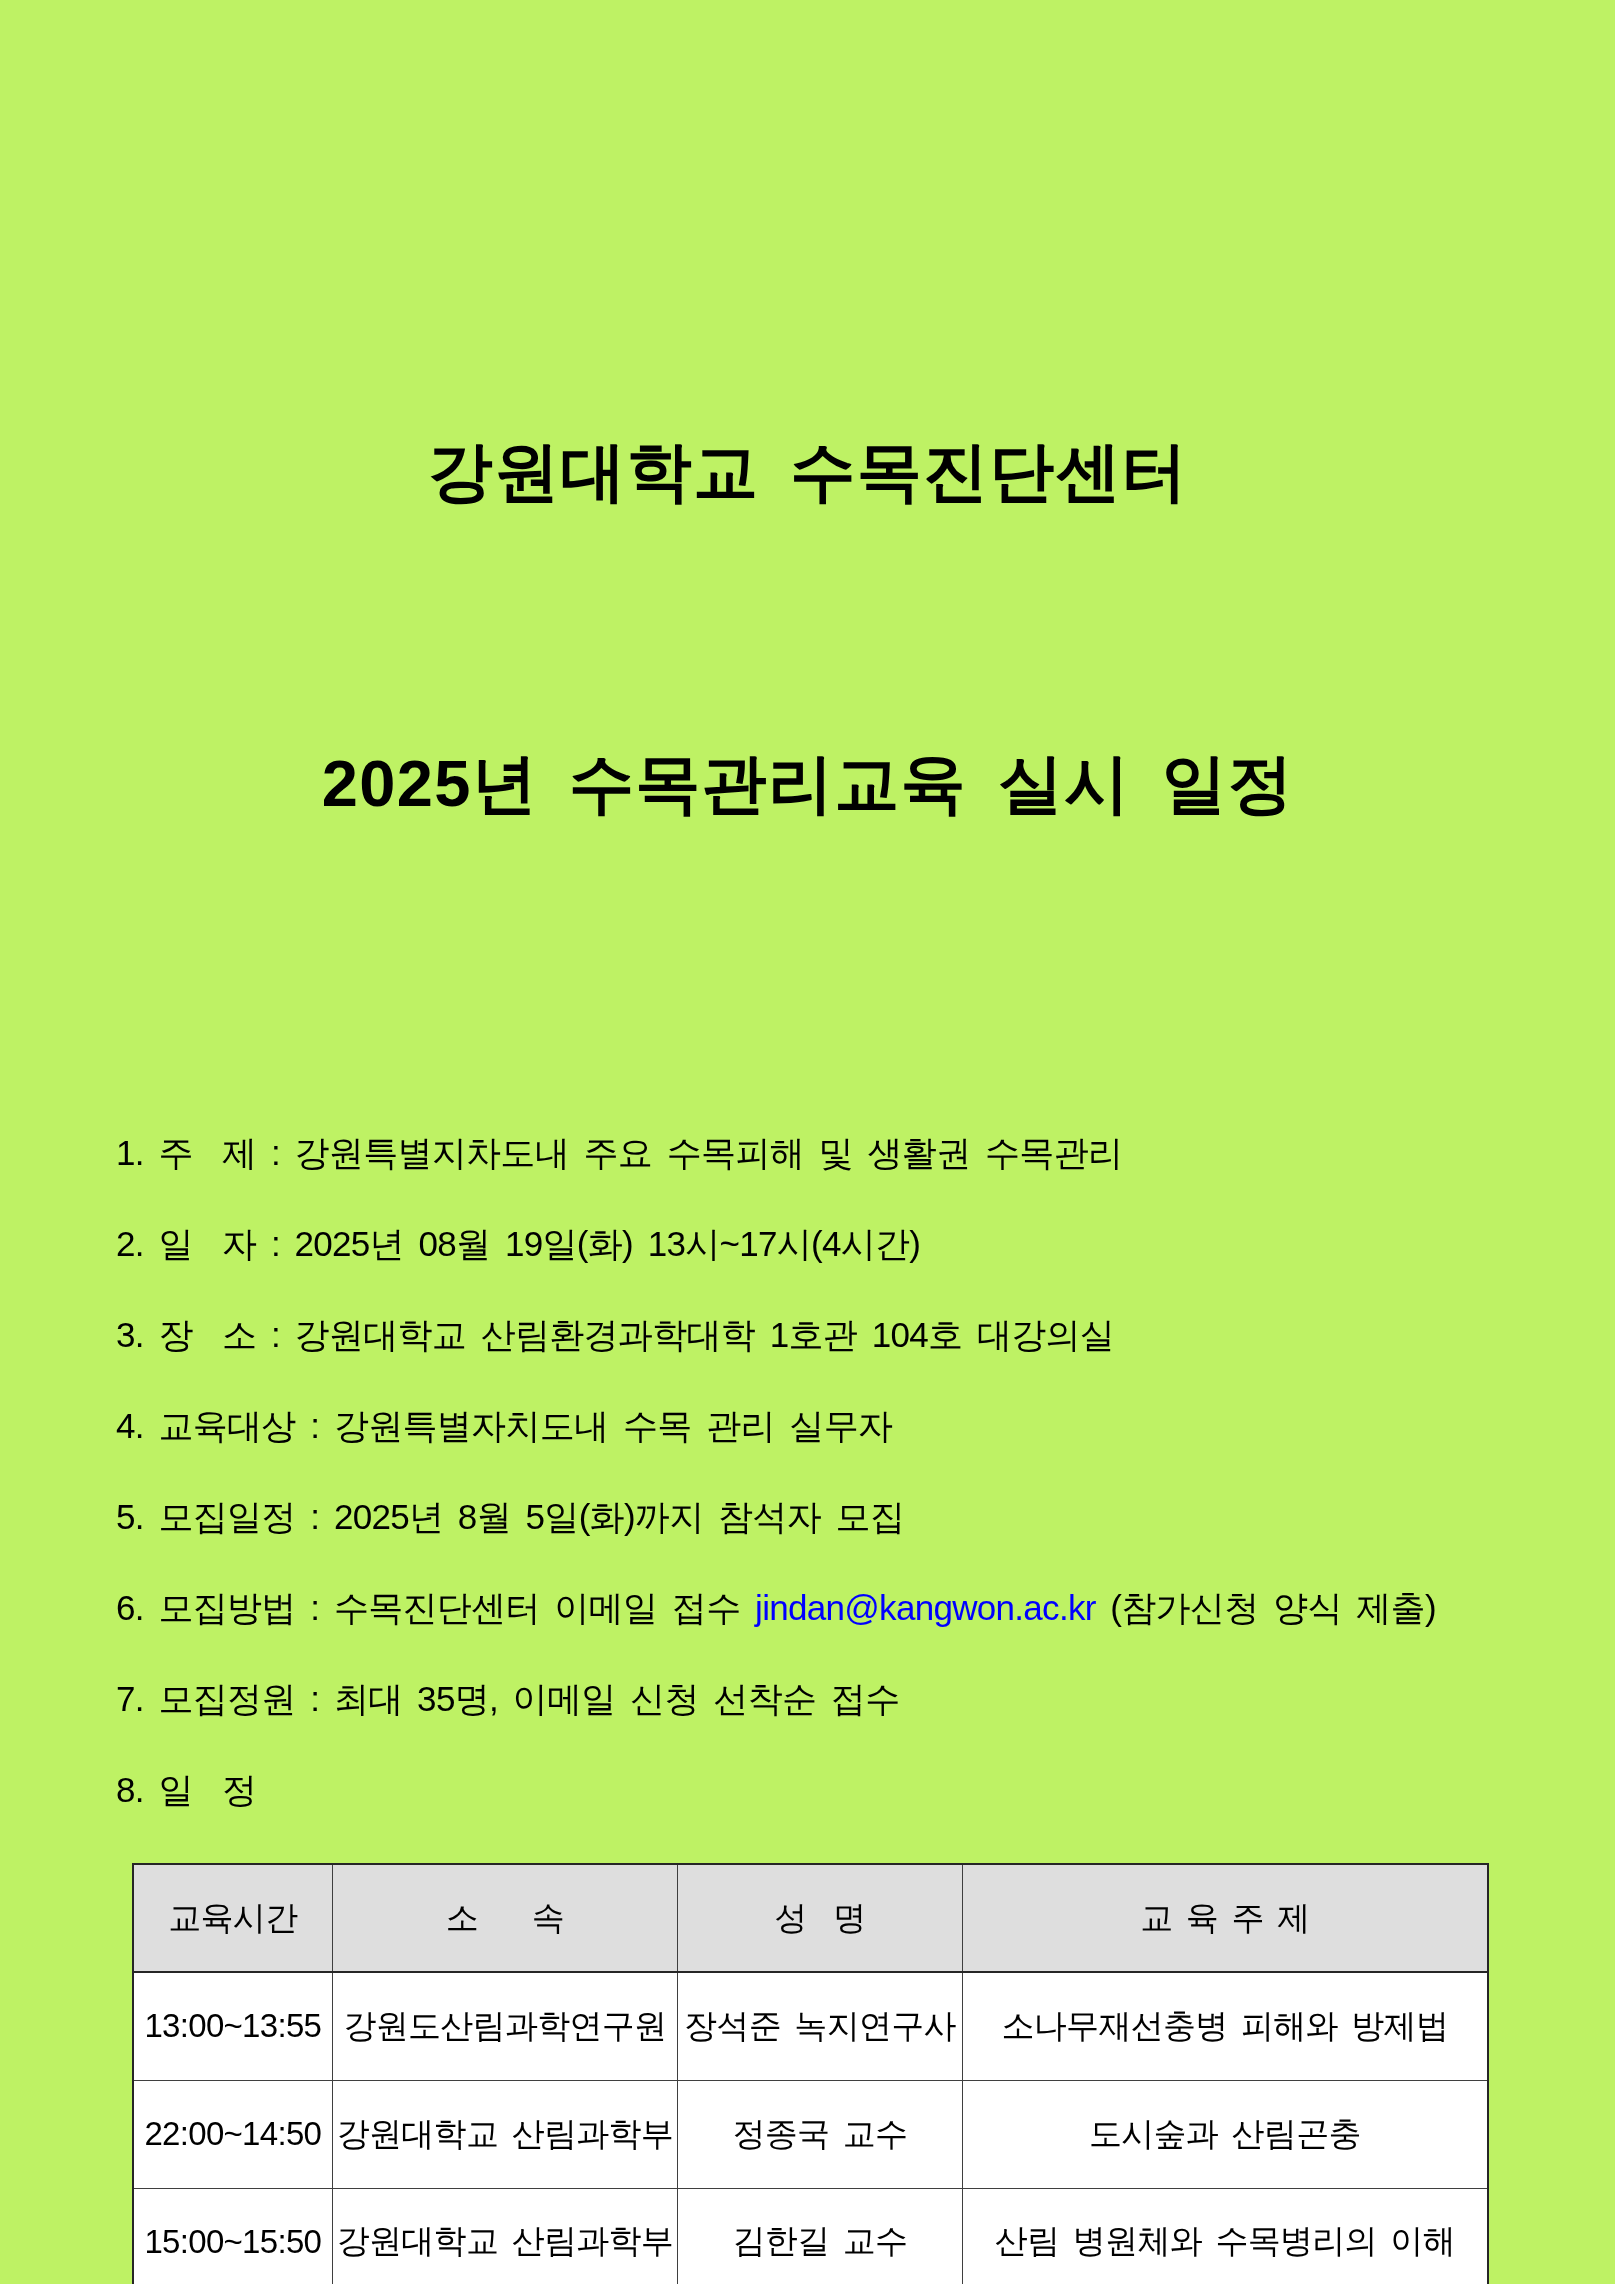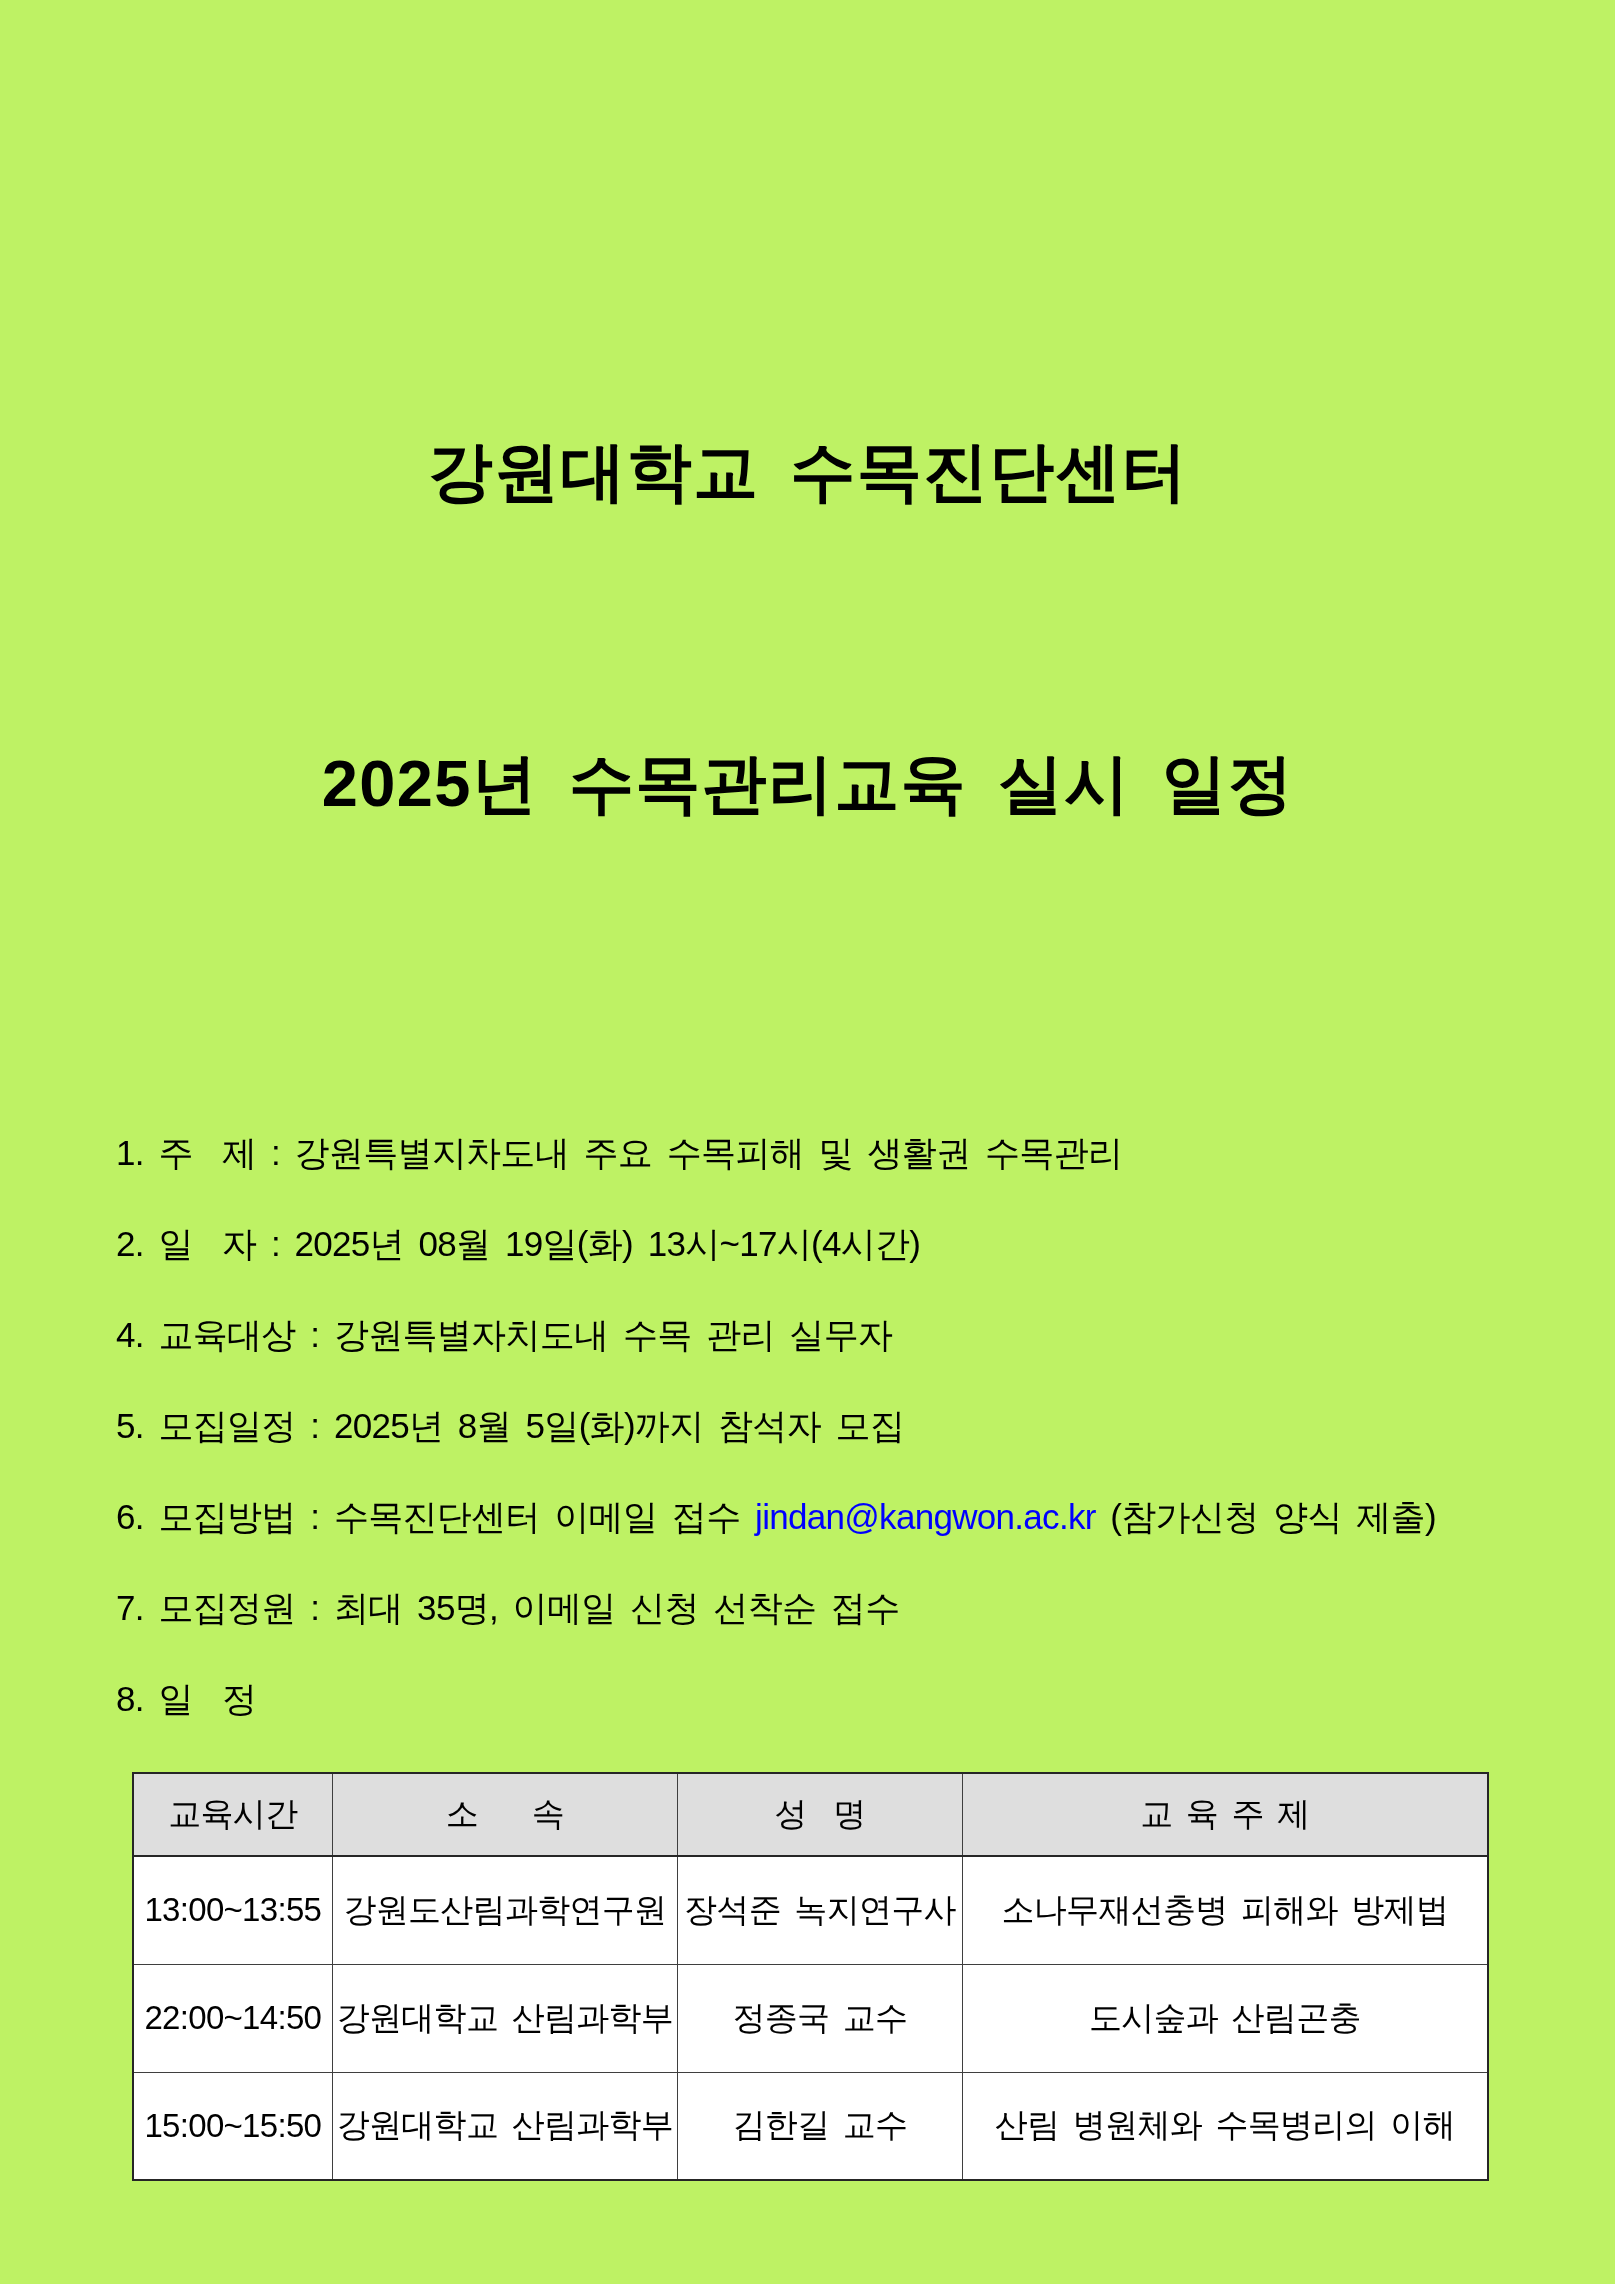--- a/index.html
+++ b/index.html
@@ -48,41 +48,42 @@
   table.schedule th, table.schedule td {
     border: 1.3px solid #3f3f3f;
     text-align: center;
     vertical-align: middle;
     white-space: pre-wrap;
     word-spacing: 0.15em;
     letter-spacing: -0.7px;
     font-weight: normal;
     padding: 0;
   }
-  table.schedule thead tr { height: 83px; padding-left: 20px; }
+  table.schedule thead tr { height: 108px; padding-left: 20px; }
   table.schedule thead th { background: #dedede; border-bottom: 2px solid #262626; }
   table.schedule tbody tr { height: 108px; background: #ffffff; }
   col.c1 { width: 14.7%; }
   col.c2 { width: 25.5%; }
   col.c3 { width: 21.0%; }
   col.c4 { width: 38.8%; }
 </style>
 </head>
 <body>
 
 <div class="page">
 
   <div class="titles">
     <div>강원대학교 수목진단센터</div>
     <div>2025년 수목관리교육 실시 일정</div>
   </div>
 
   <div class="list">
     <div class="item">1. 주  제 : 강원특별지차도내 주요 수목피해 및 생활권 수목관리</div>
     <div class="item">2. 일  자 : 2025년 08월 19일(화) 13시~17시(4시간)</div>
+    <div class="item">3. 장  소 : 강원대학교 산림환경과학대학 1호관 104호 대강의실</div>
     <div class="item">4. 교육대상 : 강원특별자치도내 수목 관리 실무자</div>
     <div class="item">5. 모집일정 : 2025년 8월 5일(화)까지 참석자 모집</div>
     <div class="item"><span>6. 모집방법 : 수목진단센터 이메일 접수 </span><a class="email">jindan@kangwon.ac.kr</a><span> (참가신청 양식 제출)</span></div>
     <div class="item">7. 모집정원 : 최대 35명, 이메일 신청 선착순 접수</div>
     <div class="item">8. 일  정</div>
   </div>
 
   <table class="schedule">
     <colgroup>
       <col class="c1">

